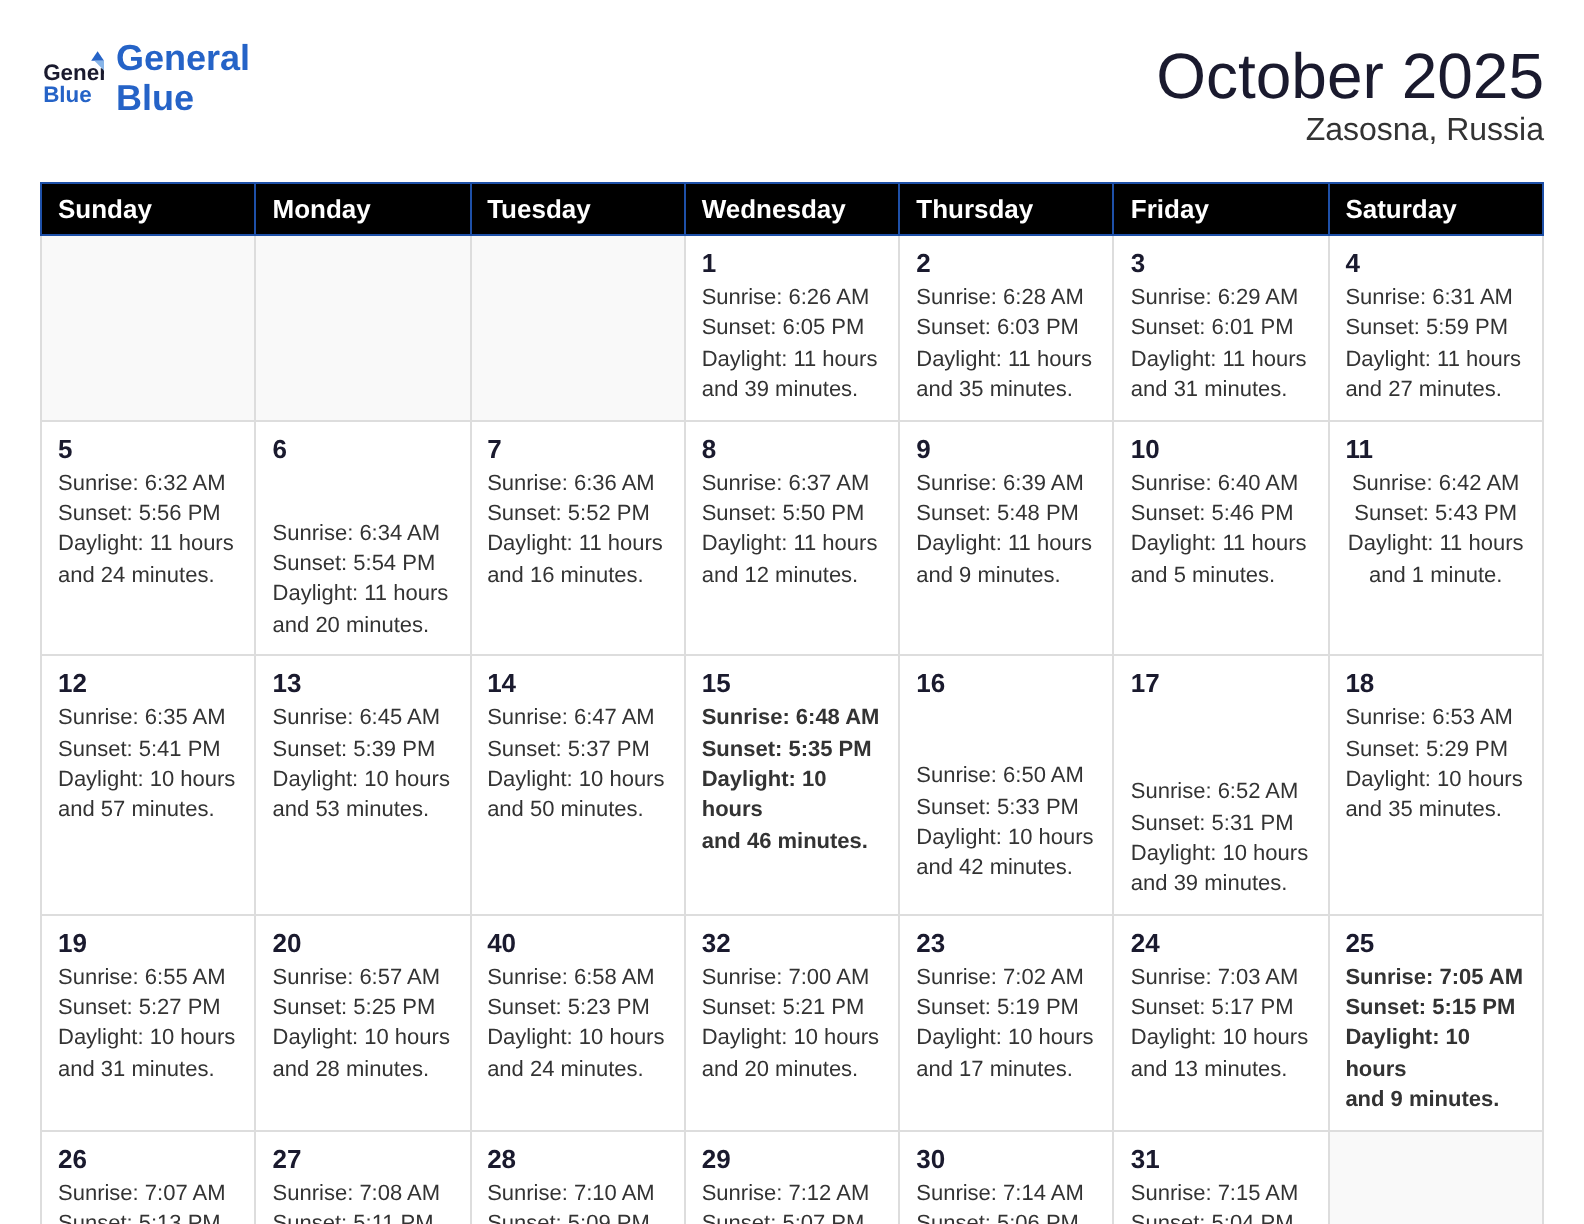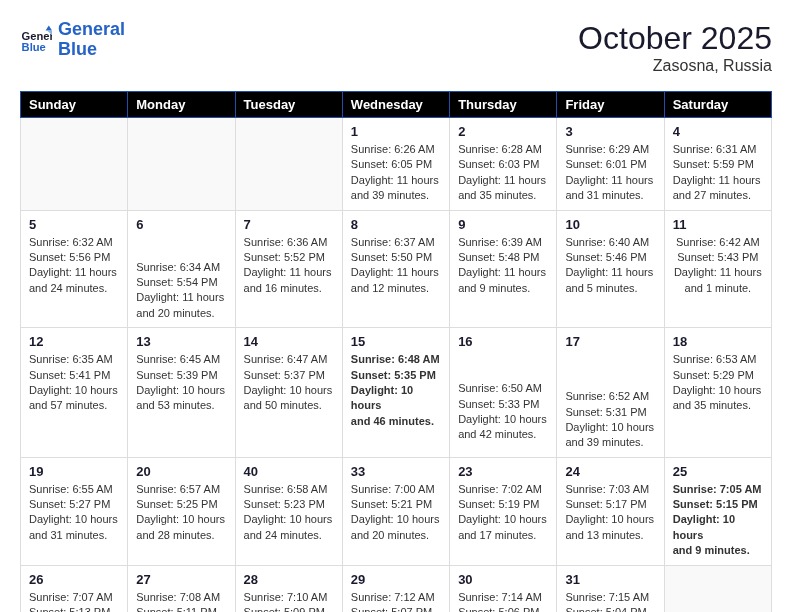--- a/index.html
+++ b/index.html
@@ -274,21 +274,21 @@
 and 28 minutes.</div>
         </td>
         <td>
           <div class="day-number">40</div>
           <div class="day-info" style="white-space: pre-line;">Sunrise: 6:58 AM
 Sunset: 5:23 PM
 Daylight: 10 hours
 and 24 minutes.</div>
         </td>
         <td>
-          <div class="day-number">33</div>
+          <div class="day-number">32</div>
           <div class="day-info" style="white-space: pre-line;">Sunrise: 7:00 AM
 Sunset: 5:21 PM
 Daylight: 10 hours
 and 20 minutes.</div>
         </td>
         <td>
           <div class="day-number">23</div>
           <div class="day-info" style="white-space: pre-line;">Sunrise: 7:02 AM
 Sunset: 5:19 PM
 Daylight: 10 hours

